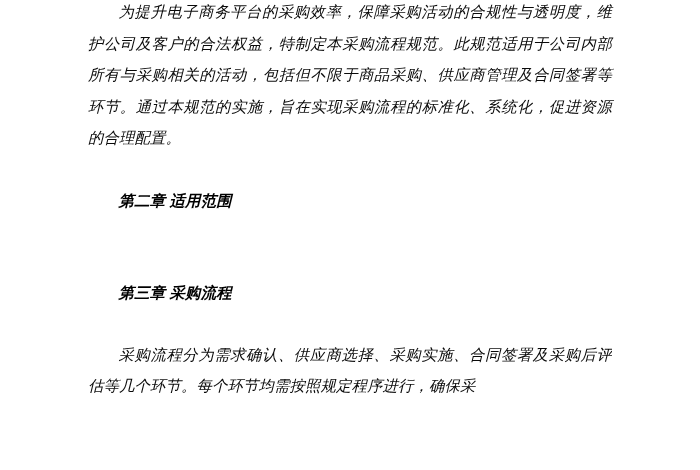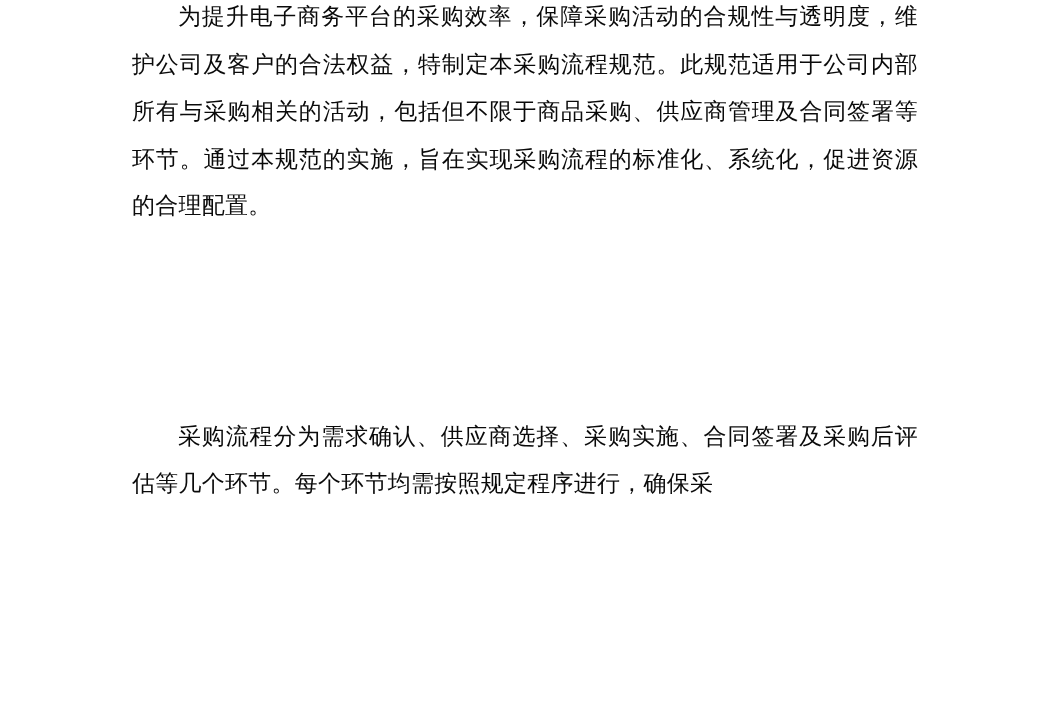--- a/index.html
+++ b/index.html
@@ -15,20 +15,21 @@
     overflow: hidden;
   }
   .page {
     position: relative;
     width: 700px;
     height: 470px;
     background: #ffffff;
     box-sizing: border-box;
     padding: 0 88px 0 88px;
     overflow: hidden;
+    font-style: italic;
   }
   .doc-body {
     position: relative;
     top: -4px;
   }
   p.para {
     margin: 0;
     font-size: 15.3px;
     line-height: 31.5px;
     text-align: justify;
@@ -61,26 +62,28 @@
 </head>
 <body>
 
 <div class="page">
   <div class="doc-body">
 
     <p class="para indent">为提升电子商务平台的采购效率，保障采购活动的合规性与透明度，维护公司及客户的合法权益，特制定本采购流程规范。此规范适用于公司内部所有与采购相关的活动，包括但不限于商品采购、供应商管理及合同签署等环节。通过本规范的实施，旨在实现采购流程的标准化、系统化，促进资源的合理配置。</p>
 
     <div class="spacer-lg"></div>
 
+    <h2 class="heading">第二章 适用范围</h2>
 
     <div class="spacer-md"></div>
 
 
     <div class="spacer-lg"></div>
 
+    <h2 class="heading">第三章 采购流程</h2>
 
     <div class="spacer-md"></div>
 
     <div class="clipped-bottom">
       <p class="para indent">采购流程分为需求确认、供应商选择、采购实施、合同签署及采购后评估等几个环节。每个环节均需按照规定程序进行，确保采</p>
     </div>
 
   </div>
 </div>
 

